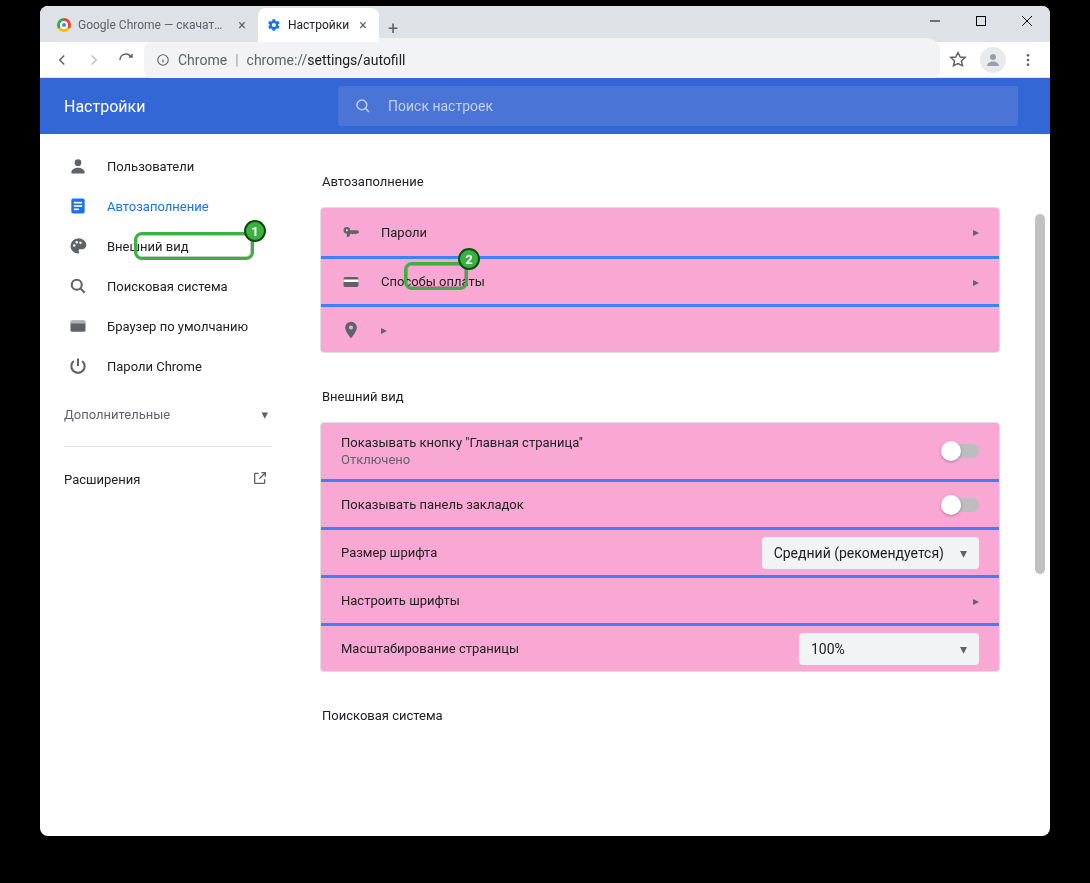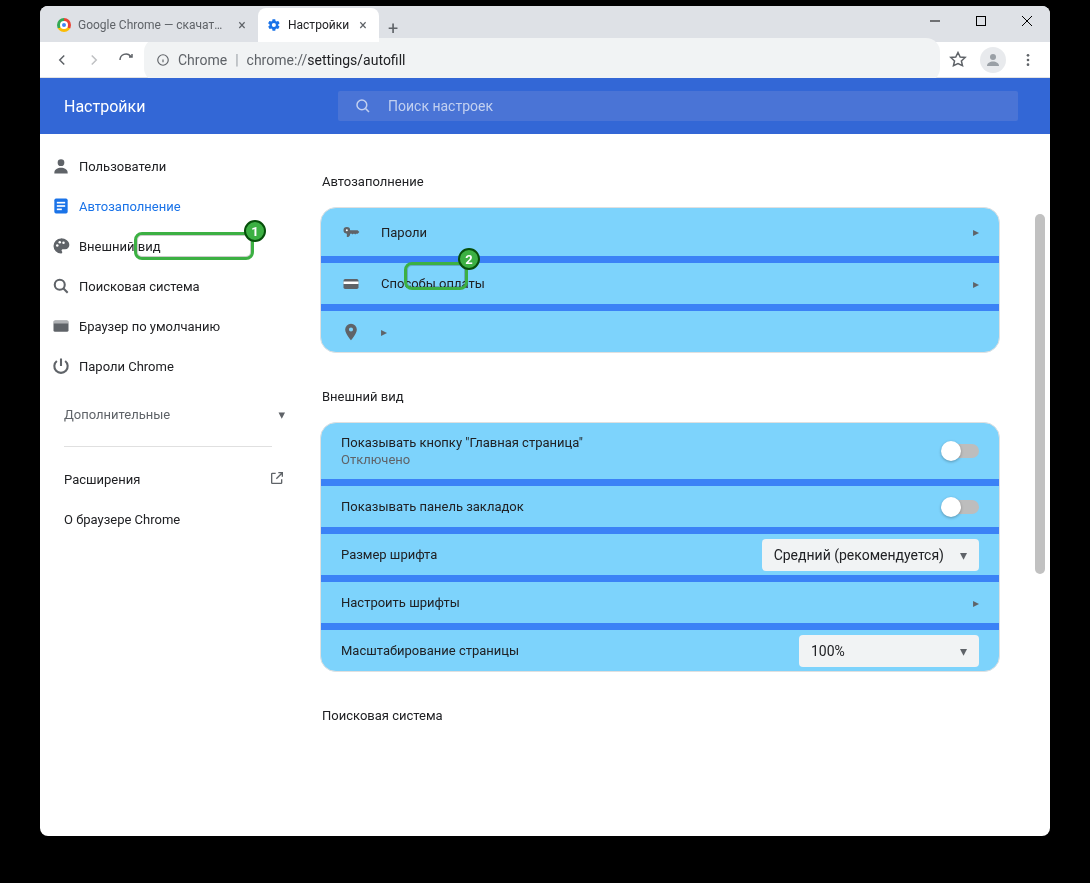--- a/index.html
+++ b/index.html
@@ -20,34 +20,34 @@
 .nav-btn svg { width: 18px; height: 18px; }
 .omnibox { flex: 1; height: 44px; background: #f1f3f4; border-radius: 14px; display: flex; align-items: center; padding: 0 12px; gap: 8px; font-size: 14px; color: #5f6368; }
 .omnibox .origin { color: #202124; }
 .ab-right { display: flex; align-items: center; gap: 8px; }
 .avatar { width: 26px; height: 26px; border-radius: 50%; background: #e8eaed; display: flex; align-items: center; justify-content: center; }
 .menu-dots { width: 28px; height: 28px; display: flex; align-items: center; justify-content: center; color: #5f6368; cursor: pointer; }
 
 .content-wrap { flex: 1; display: flex; flex-direction: column; overflow: hidden; position: relative; }
 .blue-header { height: 56px; background: #3367d6; display: flex; align-items: center; padding-left: 24px; gap: 24px; color: #fff; }
 .blue-header .htitle { font-size: 16px; width: 250px; }
-.searchbox { flex: 1; max-width: 680px; height: 30px; background: #4a74d6; border-radius: 2px; display: flex; align-items: center; padding: 0 16px; gap: 16px; color: #c2d0f0; font-size: 14px; }
+.searchbox { flex: 1; max-width: 680px; height: 40px; background: #4a74d6; border-radius: 2px; display: flex; align-items: center; padding: 0 16px; gap: 16px; color: #c2d0f0; font-size: 14px; }
 .page-body { flex: 1; display: flex; overflow: hidden; position: relative; }
 .sidebar { width: 256px; padding: 12px 0; }
-.side-item { height: 40px; display: flex; align-items: center; padding: 0 11px; gap: 8px; font-size: 13px; color: #202124; cursor: pointer; }
+.side-item { height: 40px; display: flex; align-items: center; padding: 0 28px; gap: 19px; font-size: 13px; color: #202124; cursor: pointer; }
 .side-item.selected { color: #1a73e8; }
 .side-item .sicon { width: 20px; color: #5f6368; display: flex; align-items: center; justify-content: center; flex-shrink: 0; }
 .side-item.selected .sicon { color: #1a73e8; }
 .side-item.plain { color: #5f6368; padding-left: 24px; justify-content: space-between; }
 .side-divider { height: 1px; background: #e0e0e0; margin: 12px 24px; }
 .main { flex: 1; padding: 24px 8px 24px 24px; overflow-y: auto; }
 .section-title { font-size: 13px; color: #202124; margin: 16px 0 18px 2px; font-weight: 400; }
-.card { background: #7dd3fc; border: 1px solid #e0e0e0; border-radius: 16px; max-width: 680px; }
+.card { background: #f9a8d4; border: 1px solid #e0e0e0; border-radius: 4px; max-width: 680px; }
 .card .row { min-height: 48px; display: flex; align-items: center; padding: 0 20px; gap: 20px; cursor: pointer; }
-.card .row + .row { border-top: 7px solid #3b82f6; align-items: center; }
+.card .row + .row { border-top: 3px solid #3b82f6; align-items: center; }
 .row .ricon { width: 20px; color: #5f6368; display: flex; align-items: center; justify-content: center; flex-shrink: 0; }
 .row .rlabel { font-size: 13px; color: #202124; flex: 1; }
 .row .rsub { font-size: 13px; color: #5f6368; }
 .row .rcol { flex: 1; display: flex; flex-direction: column; gap: 2px; padding: 12px 0; }
 .row .arrow { color: #5f6368; font-size: 12px; }
 .toggle { width: 36px; height: 14px; background: #bdbdbd; border-radius: 7px; position: relative; }
 .toggle .knob { width: 20px; height: 20px; background: #fff; border-radius: 50%; box-shadow: 0 1px 3px rgba(0,0,0,.3); position: absolute; top: -3px; left: -2px; }
 .select-box { background: #f1f3f4; height: 32px; border-radius: 4px; padding: 0 12px; display: flex; align-items: center; gap: 16px; font-size: 14px; color: #202124; min-width: 180px; justify-content: space-between; }
 .select-box .dd { color: #5f6368; }
 .launch-icon { width: 20px; height: 20px; color: #5f6368; }
@@ -232,23 +232,20 @@
           <span>▾</span>
         </div>
         <div class="side-divider"></div>
         <div class="side-item plain" style="color:#202124">
           <span>Расширения</span>
           <span><svg width="16" height="16" viewBox="0 0 24 24" fill="none" stroke="#5f6368" stroke-width="2">
                 <path d="M14 4h6v6M20 4l-9 9"></path>
                 <path d="M19 14v5a1 1 0 01-1 1H5a1 1 0 01-1-1V6a1 1 0 011-1h5"></path>
               </svg></span>
         </div>
-        <div class="side-item plain" style="color:#202124">
-          <span>О браузере Chrome</span>
-        </div>
       </div>
 
       <div class="main">
         <div class="section-title">Автозаполнение</div>
         <div class="card">
           <div class="row">
             <span class="ricon">
                 <svg width="20" height="20" viewBox="0 0 24 24" fill="currentColor">
                   <path d="M7 14a4 4 0 114-4h9l2 2-2 2h-2l-1 1-1-1h-1l-1 1-1-1H11a4 4 0 01-4 4z"></path>
                   <circle cx="7" cy="10" r="1.2" fill="#fff"></circle>

